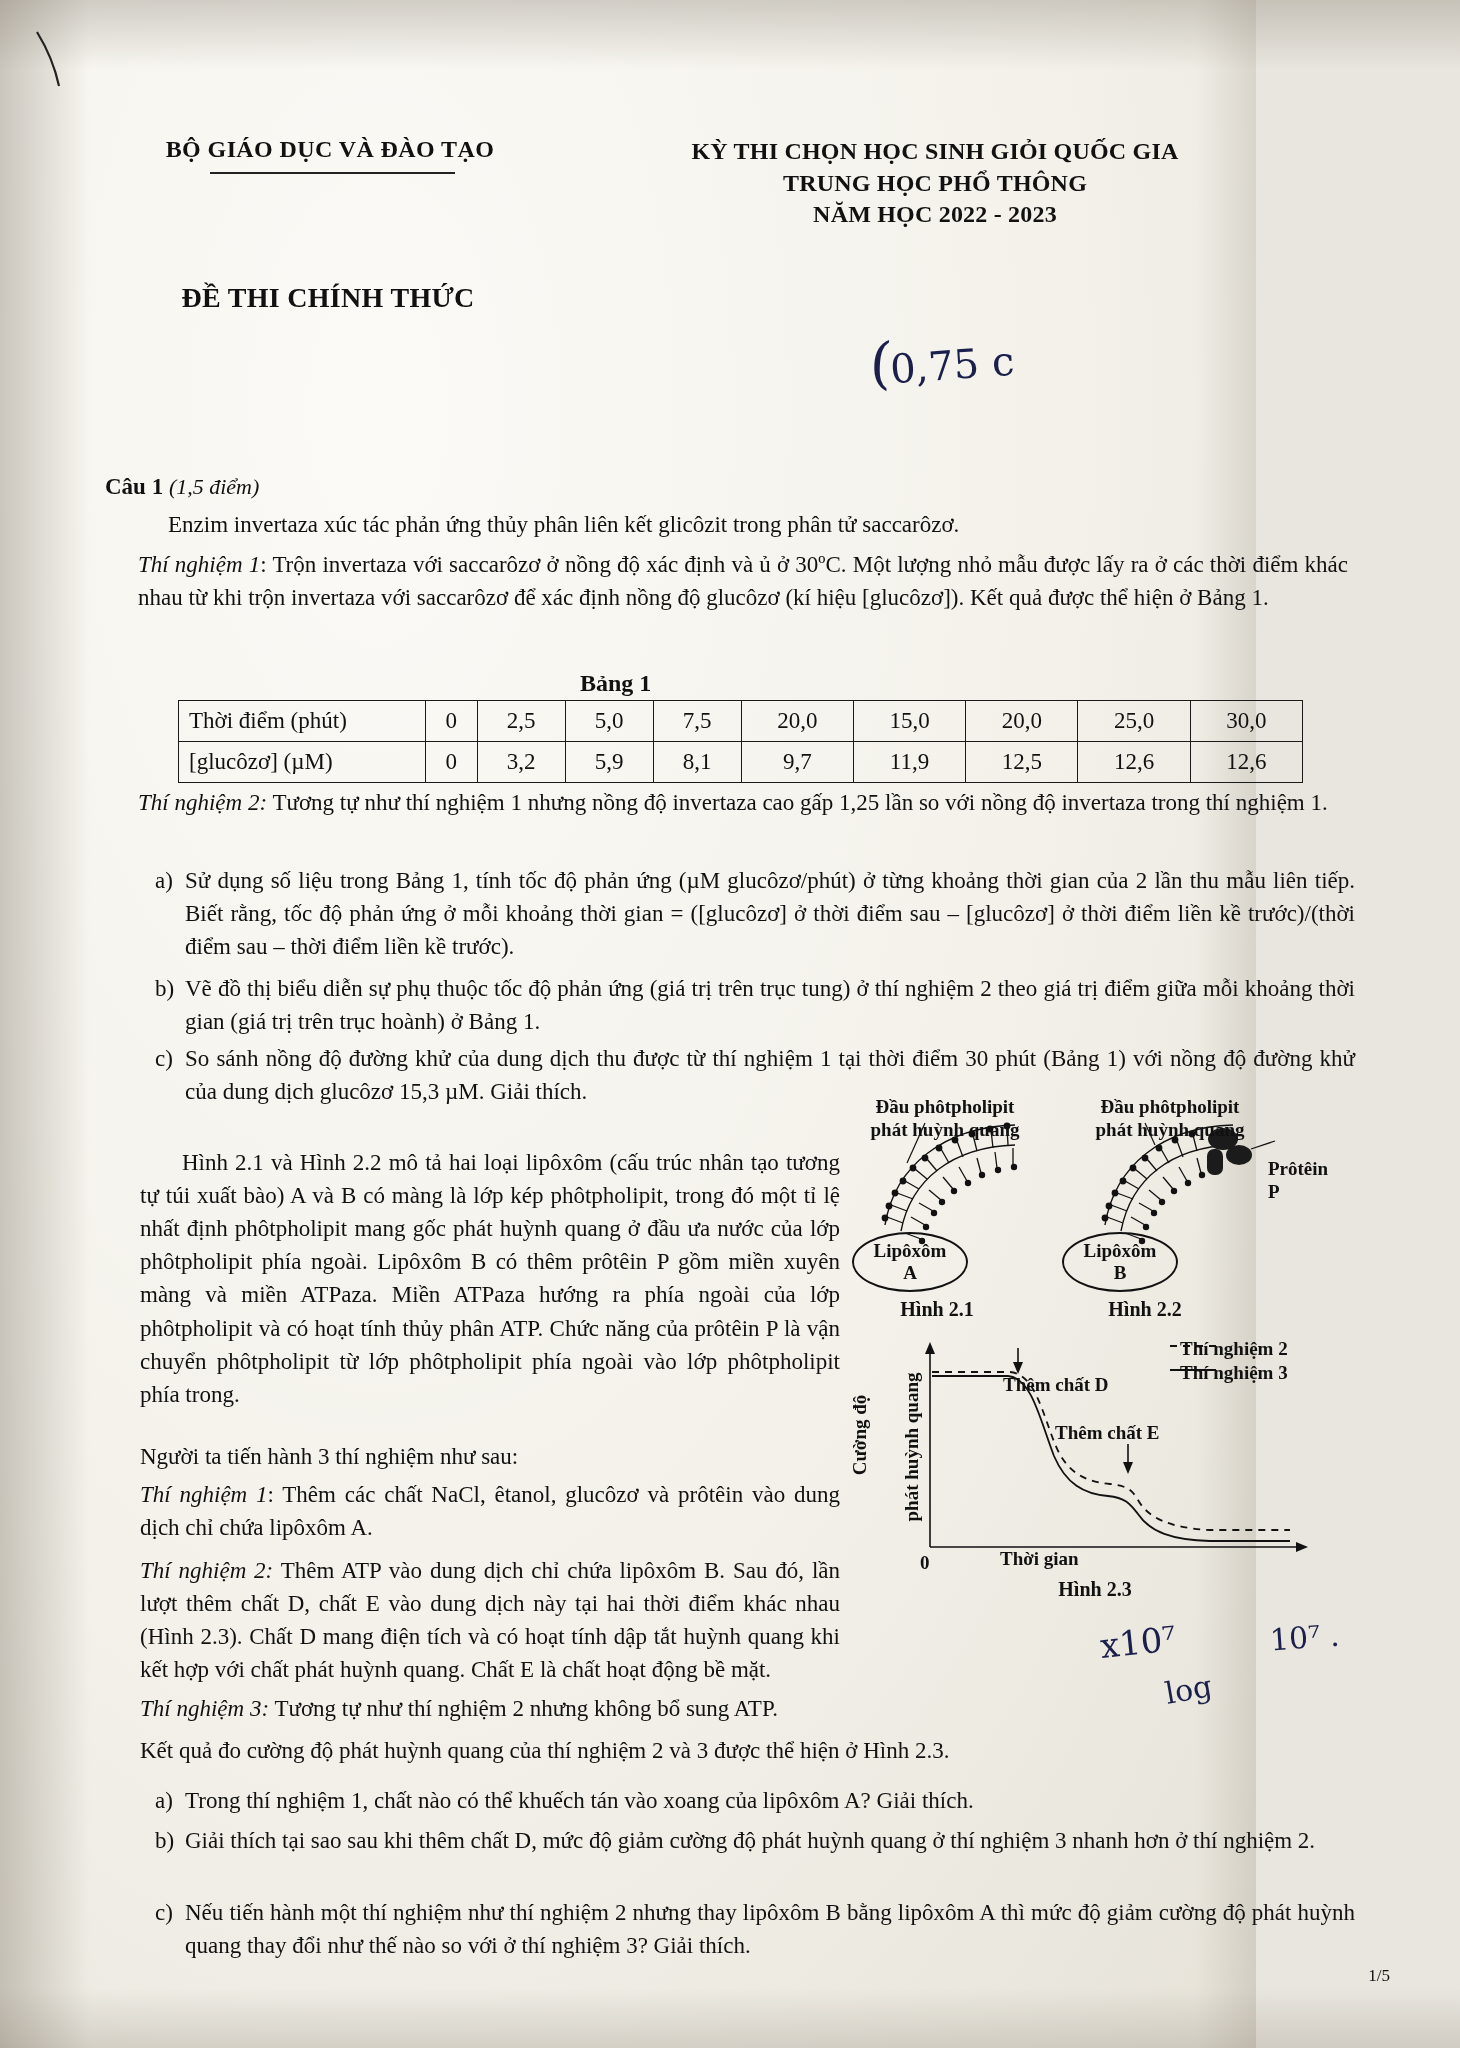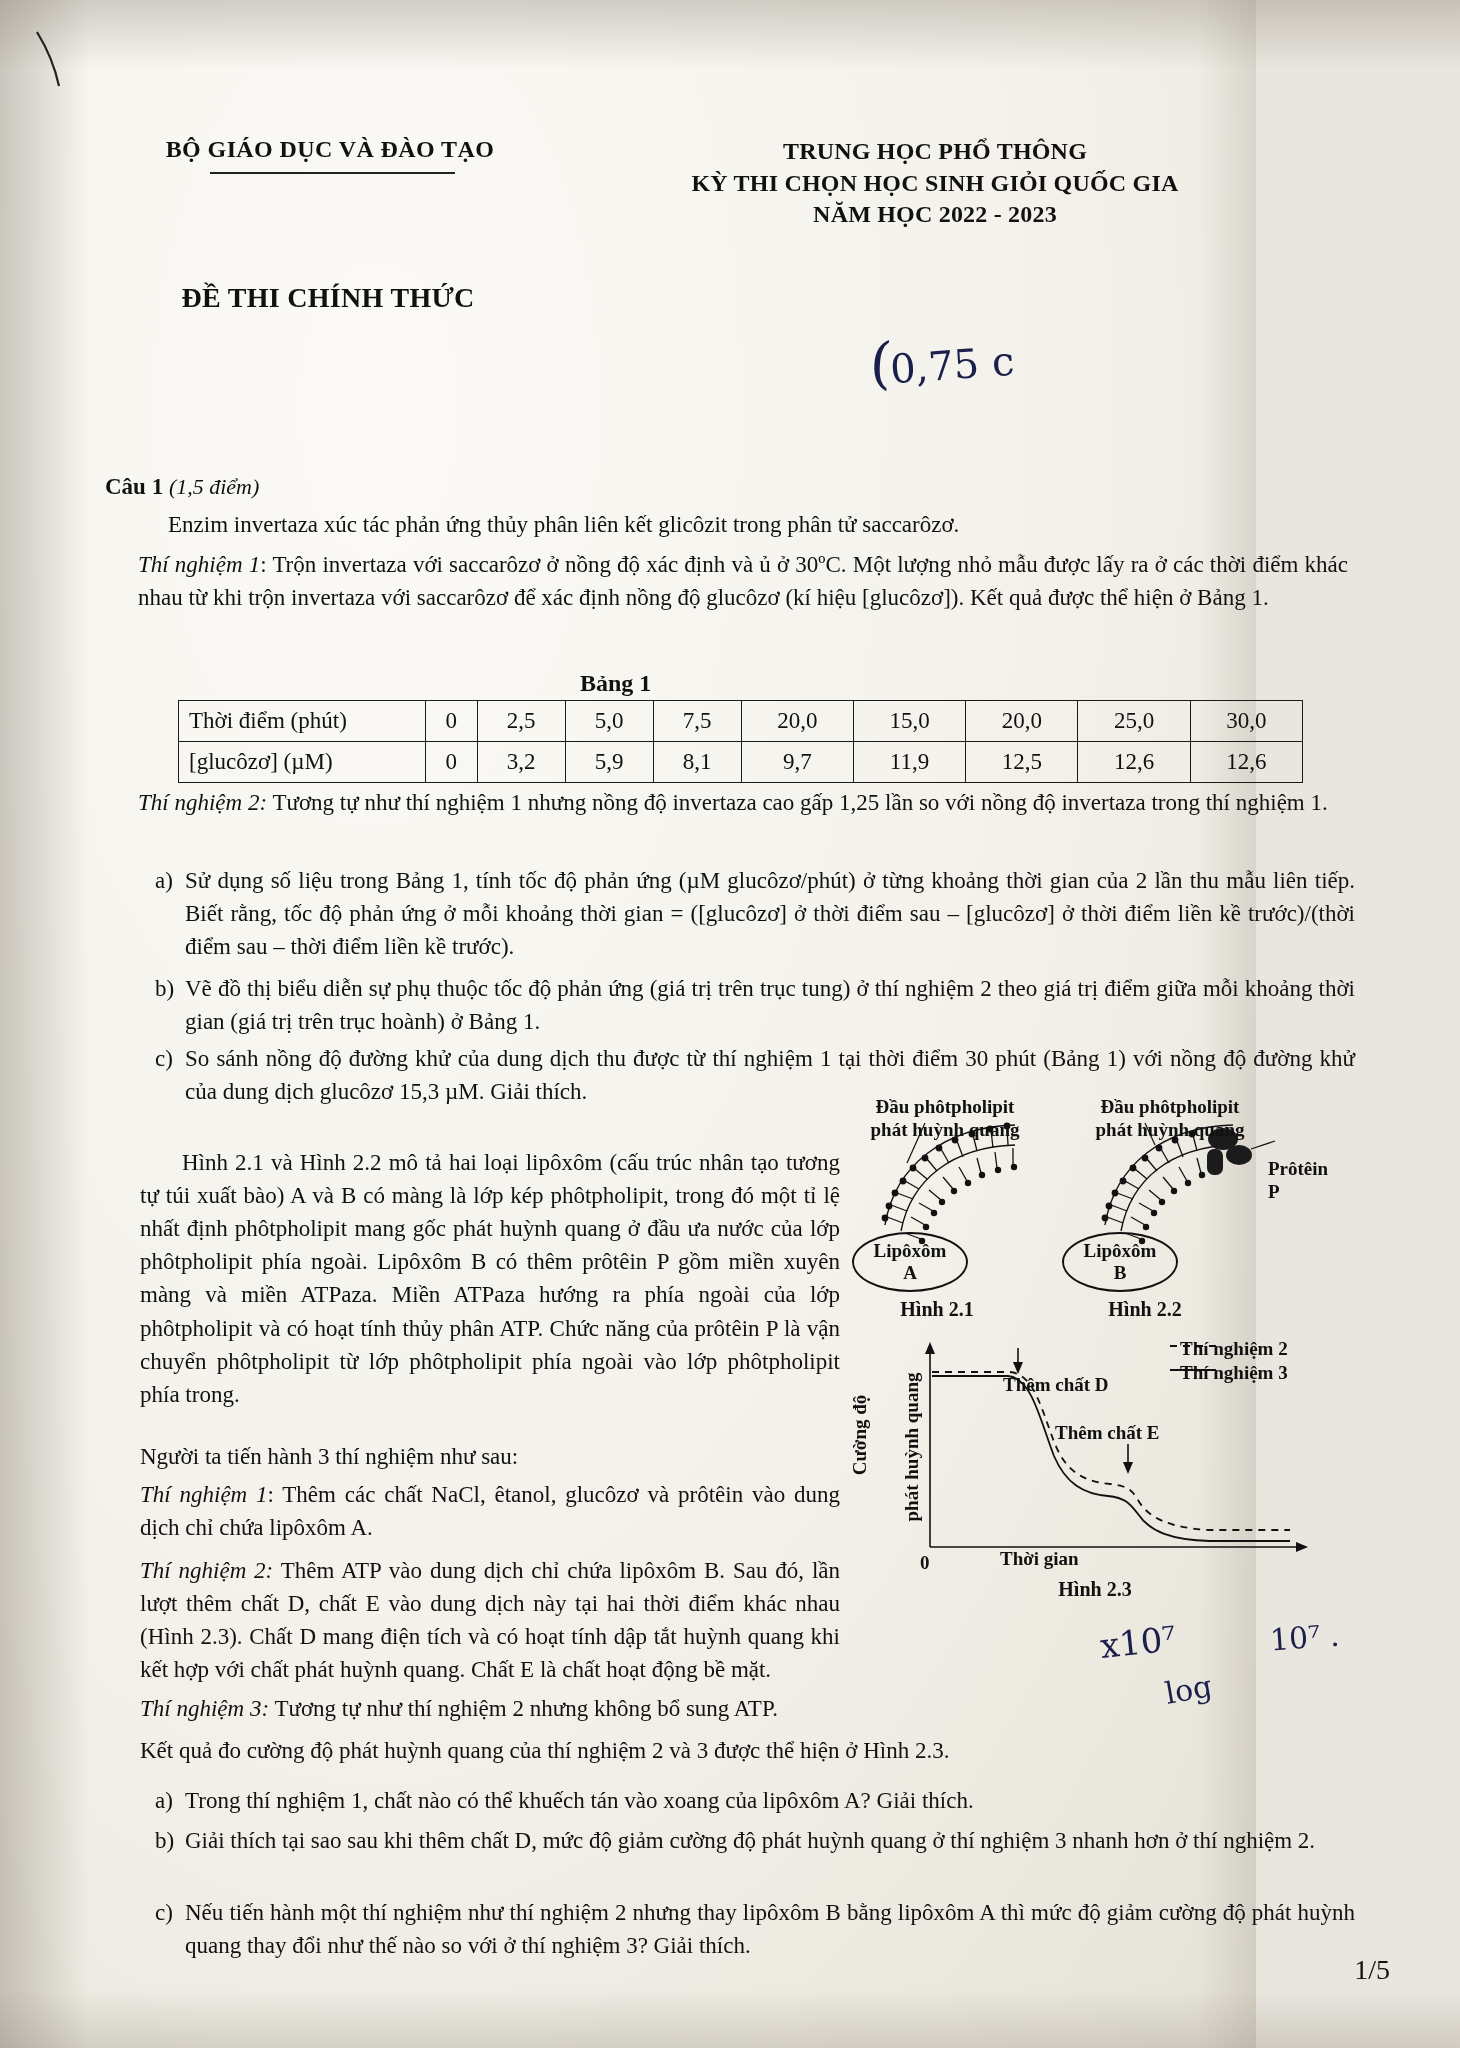--- a/index.html
+++ b/index.html
@@ -71,21 +71,21 @@
 
   
   .fig { position:absolute; }
   .figcap { position:absolute; font-weight:bold; font-size:20px; text-align:center; }
   .fig-lbl { position:absolute; font-weight:bold; font-size:19px; text-align:center; line-height:1.2; }
   .ellipse-lbl {
     position:absolute; border:2px solid #111; border-radius:50%;
     font-weight:bold; font-size:19px; text-align:center; line-height:1.15;
     display:flex; align-items:center; justify-content:center;
   }
-  .footer { position:absolute; right:70px; bottom:62px; font-size:28px; }
+  .footer { position:absolute; right:70px; bottom:62px; font-size:17px; }
 </style>
 </head>
 <body>
 
 <div class="page">
   <div class="scan-shadow-l"></div>
   <div class="scan-shadow-t"></div>
   <div class="scan-shadow-b"></div>
   <div class="scan-shadow-r"></div>
 
@@ -93,22 +93,22 @@
     <path d="M2 2 Q 18 28 24 56" stroke="#222" stroke-width="2.2" fill="none"></path>
   </svg>
 
   <div class="content">
 
     <div class="hdr-left">BỘ GIÁO DỤC VÀ ĐÀO TẠO</div>
     <div class="hdr-left-rule"></div>
     <div class="hdr-official">ĐỀ THI CHÍNH THỨC</div>
 
     <div class="hdr-right">
+      <div>KỲ THI CHỌN HỌC SINH GIỎI QUỐC GIA</div>
       <div>TRUNG HỌC PHỔ THÔNG</div>
-      <div>KỲ THI CHỌN HỌC SINH GIỎI QUỐC GIA</div>
       <div>NĂM HỌC 2022 - 2023</div>
     </div>
 
 
     <div class="blk q-title" style="left:105px; top:470px; width:420px;">
       <span>Câu 1</span>
       <i>(1,5 điểm)</i>
     </div>
 
     <div class="blk" style="left:168px; top:508px; width:1180px;">Enzim invertaza xúc tác phản ứng thủy phân liên kết glicôzit trong phân tử saccarôzơ.</div>

